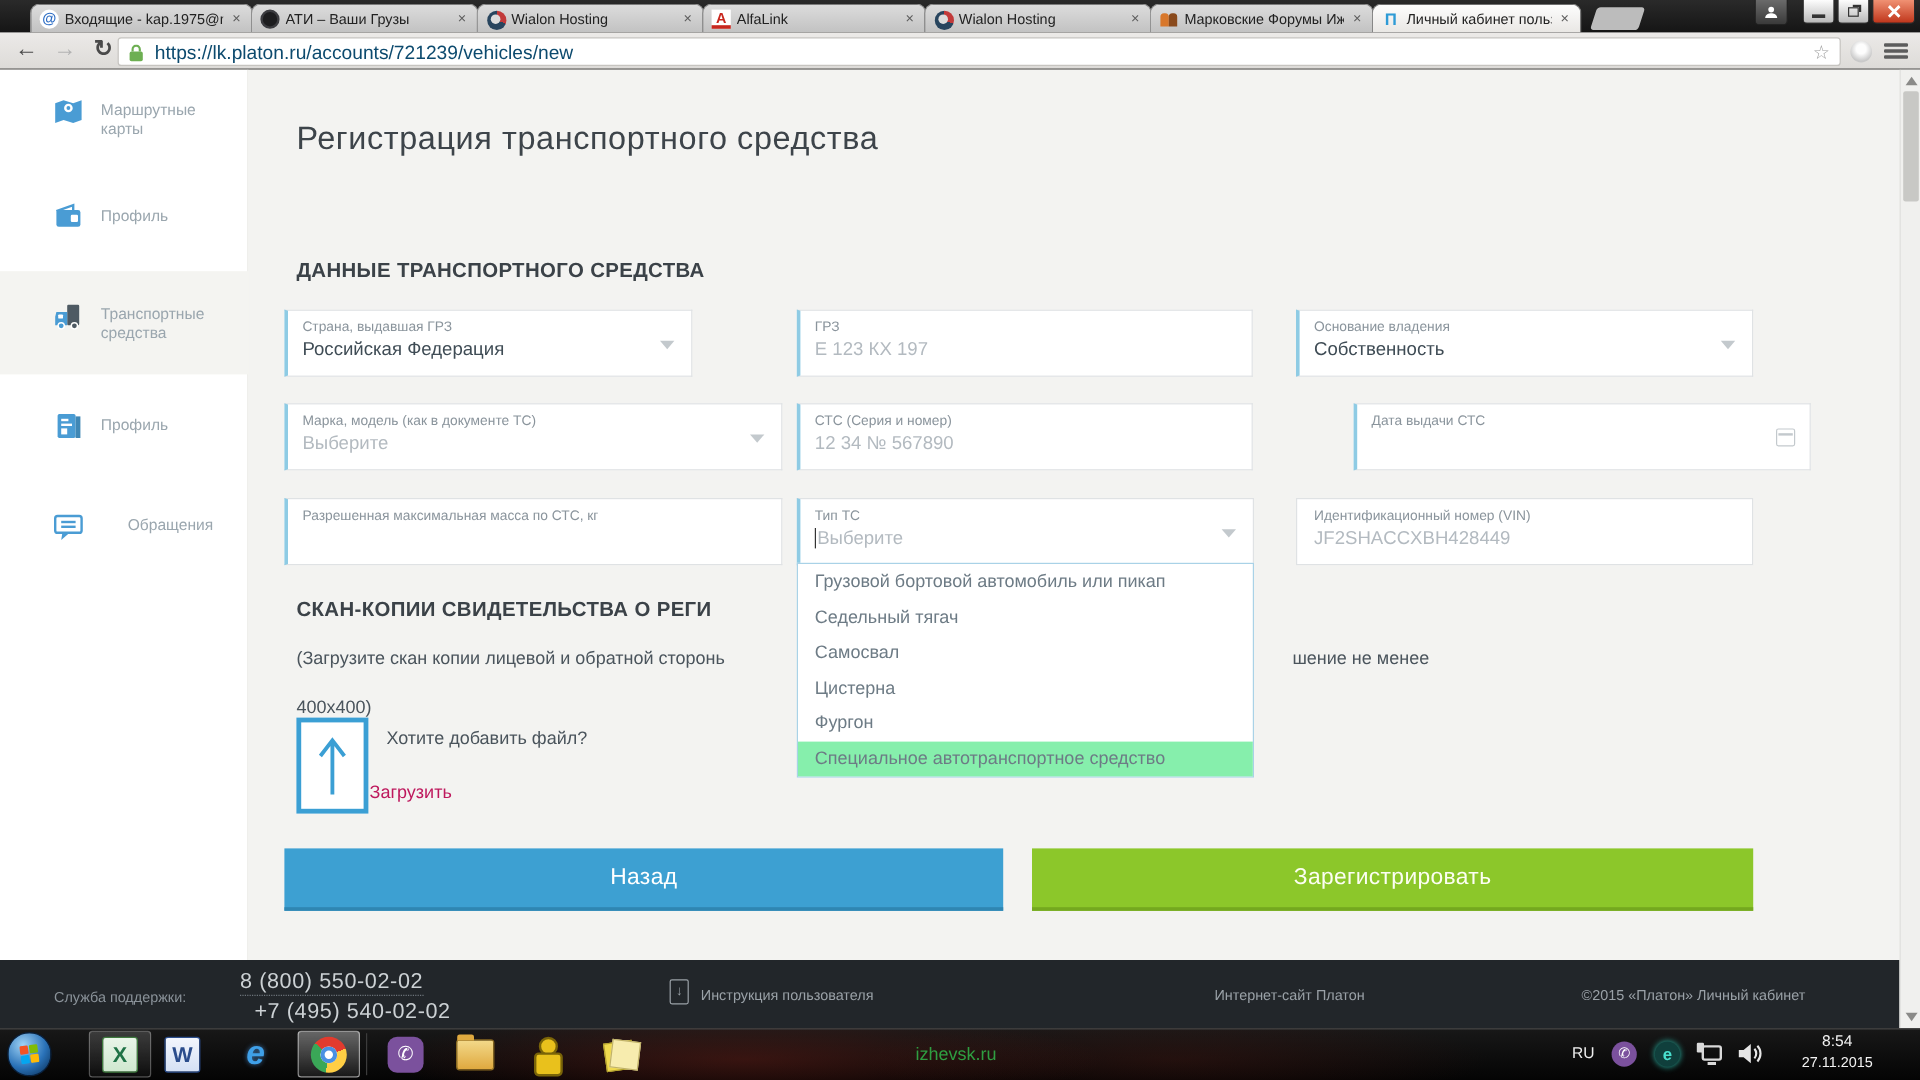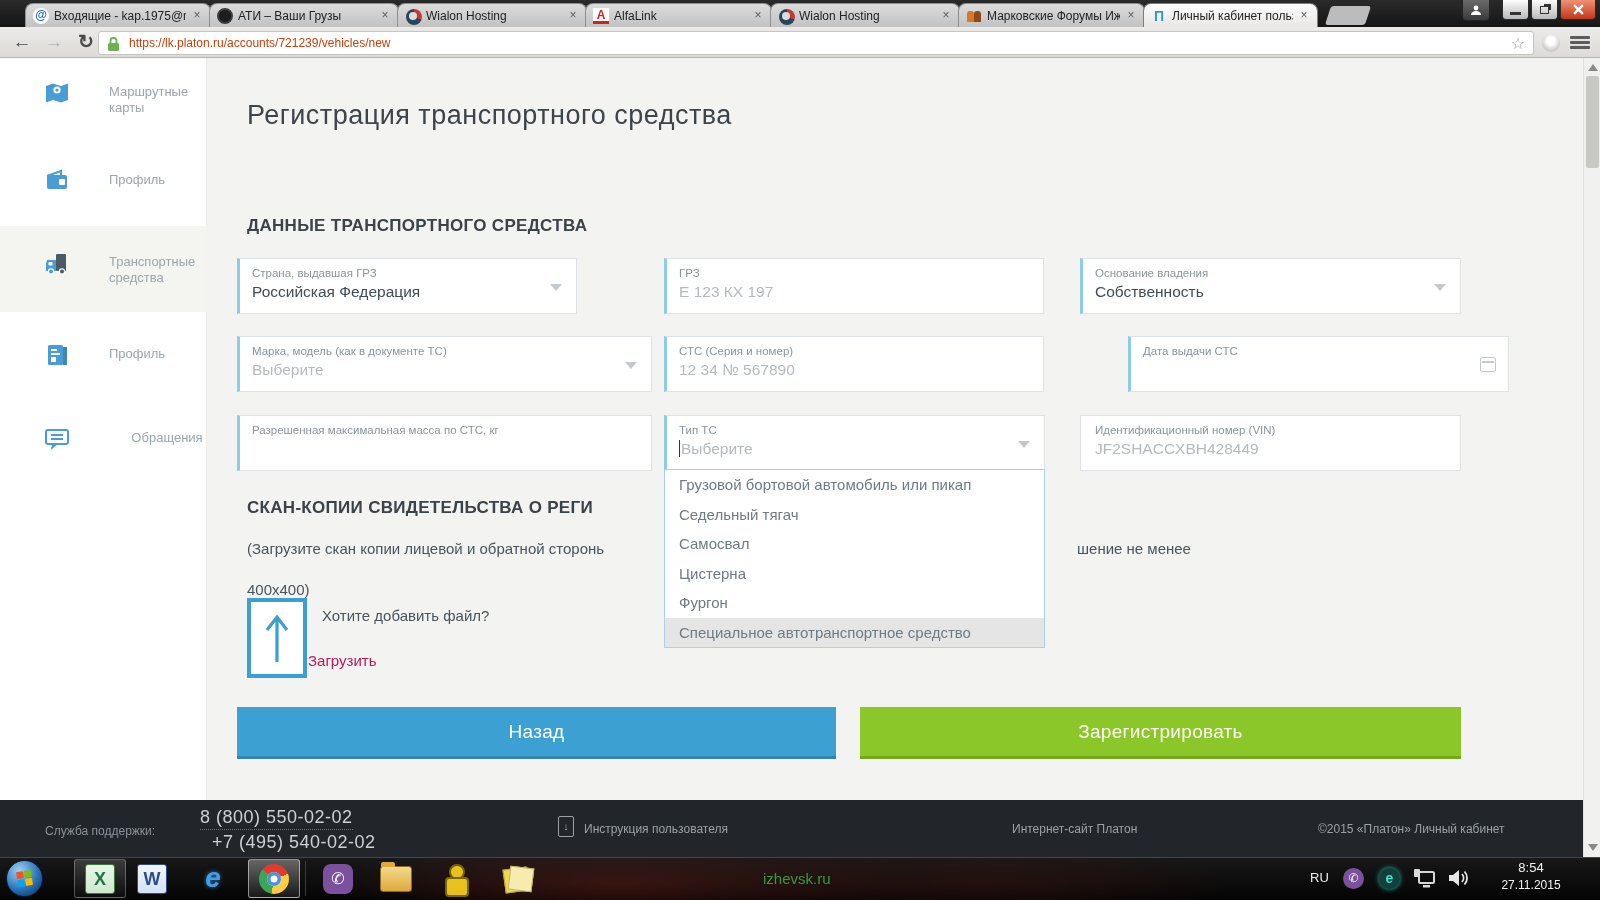--- a/index.html
+++ b/index.html
@@ -49,37 +49,37 @@
     text-align:center; line-height:16px; }
 
   
   .toolbar { position:absolute; top:27px; left:0; width:1600px; height:31px;
     background:linear-gradient(#eceae8,#dddbd8); border-bottom:1px solid #b5b3b0; z-index:4; }
   .navbtn { position:absolute; top:2px; width:28px; height:26px; font-size:19px; font-weight:bold;
     color:#4a4a4a; text-align:center; line-height:26px; }
   .navbtn.disabled { color:#b3b3b3; }
   .urlbar { position:absolute; left:98px; top:4px; width:1436px; height:24px; background:#fff;
     border:1px solid #c6c4c0; border-radius:3px; }
-  .url-text { position:absolute; left:30px; top:4px; font-size:12px; color:#c2410c; white-space:nowrap; }
+  .url-text { position:absolute; left:30px; top:4px; font-size:16px; color:#0c4a6e; white-space:nowrap; }
   .star { position:absolute; right:8px; top:2px; font-size:16px; color:#9d9d9d; }
   .bulb { position:absolute; left:1542px; top:7px; width:18px; height:18px; border-radius:50%;
     background:radial-gradient(circle at 50% 38%, #fdfdfd 0 28%, #c9c9c9 70%); }
   .menu-btn { position:absolute; left:1570px; top:9px; width:20px; height:14px; }
   .menu-btn div { height:3px; background:#5c5c5c; margin-bottom:2px; border-radius:1px; }
 
   
   .viewport { position:absolute; top:58px; left:0; width:1600px; height:799px;
     background:#f3f3f1; overflow:hidden; }
   .sidebar { position:absolute; left:0; top:0; width:207px; height:742px; background:#fff;
     border-right:1px solid #ecebe8; }
   .side-active-bg { position:absolute; left:0; top:168px; width:207px; height:86px; background:#f4f4f1; }
   .side-item { position:absolute; left:0; width:207px; height:44px; }
   .s-icon { position:absolute; left:44px; top:0; width:26px; height:26px; }
   .s-label { position:absolute; left:84px; top:4px; width:116px; font-size:13px; line-height:16px;
-    color:#9aa6ae;margin-left:25px; }
+    color:#9aa6ae; }
 
   .page-title { position:absolute; left:247px; top:42px; font-size:27px; font-weight:300;
     color:#3d444a; letter-spacing:.5px; }
   .section-title { position:absolute; font-size:17px; font-weight:bold; color:#3b4248;
     letter-spacing:.3px; }
 
   .field { position:absolute; height:56px; background:#fff; border:1px solid #dfe2e4; padding:8px 30px 0 14px; }
   .field.blue { border-left:3px solid #8ecbe4; padding-left:12px; }
   .f-lbl { font-size:11.5px; color:#8a949c; white-space:nowrap; }
   .f-val { font-size:15.5px; color:#3f4c55; margin-top:4px; white-space:nowrap; }
@@ -88,21 +88,21 @@
     border-left:6px solid transparent; border-right:6px solid transparent; border-top:7px solid #c3c9cd; }
   .cal { position:absolute; right:12px; top:20px; width:16px; height:15px; border:1.5px solid #c3c9cd;
     border-radius:2px; }
   .cal:before { content:""; position:absolute; left:1px; top:3px; right:1px; height:1.5px; background:#c3c9cd; }
   .cursor { display:inline-block; width:1px; height:17px; background:#333; vertical-align:text-bottom; margin-right:1px; }
 
   .dropdown { position:absolute; left:664px; top:411px; width:381px; height:179px; background:#fff;
     border:1px solid #a9d2e7; z-index:6; }
   .dd-item { height:29.5px; line-height:29.5px; padding-left:14px; font-size:15px; color:#6d7b85;
     white-space:nowrap; }
-  .dd-item.hl { background:#e5e5e5; }
+  .dd-item.hl { background:#86efac; }
 
   .scan-frag { position:absolute; font-size:15px; color:#4a545c; white-space:nowrap; }
   .upload-box { position:absolute; left:247px; top:540px; width:60px; height:80px;
     border:4px solid #3b9fd4; background:#fff; display:flex; align-items:center; justify-content:center; }
   .upload-prompt { position:absolute; left:322px; top:549px; font-size:15px; color:#4a545c; }
   .upload-link { position:absolute; left:308px; top:594px; font-size:15px; color:#be185d; }
 
   .btn { position:absolute; top:649px; height:52px; color:#fff; font-size:19px; text-align:center;
     line-height:50px; letter-spacing:.3px; }
   .btn-back { left:237px; width:599px; background:#3da0d2; border-bottom:3px solid #2f86b2; }

